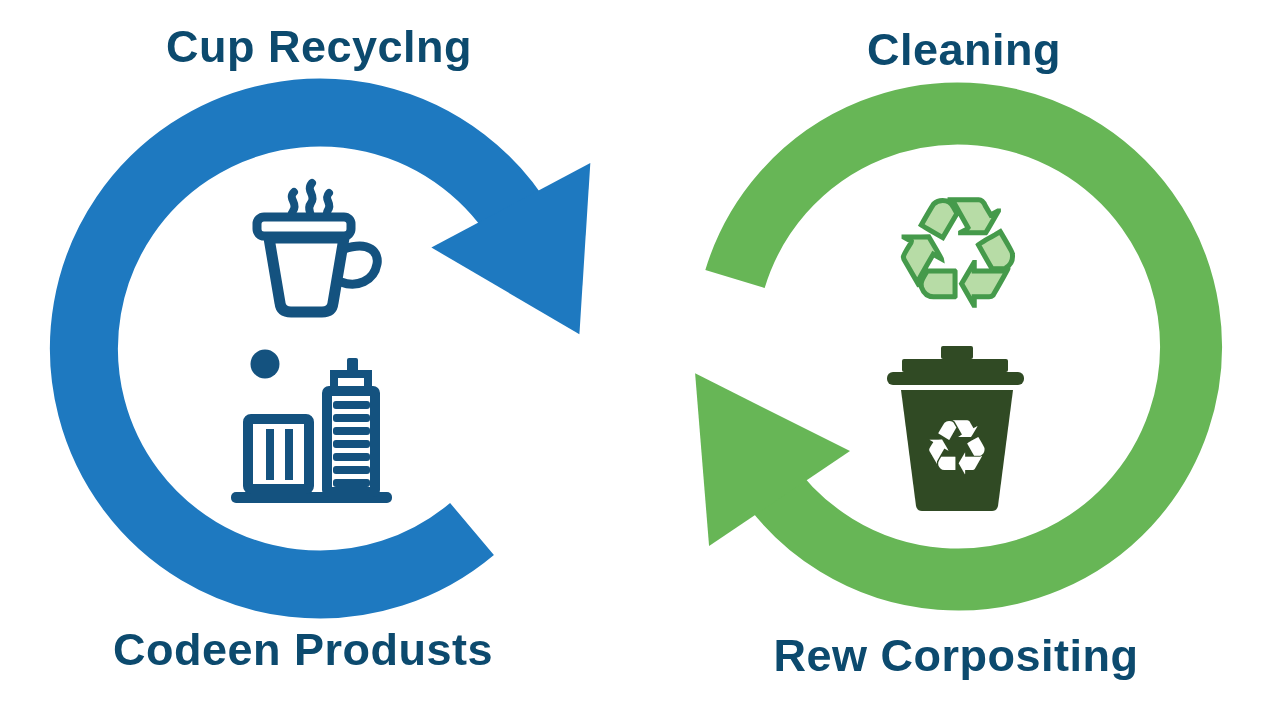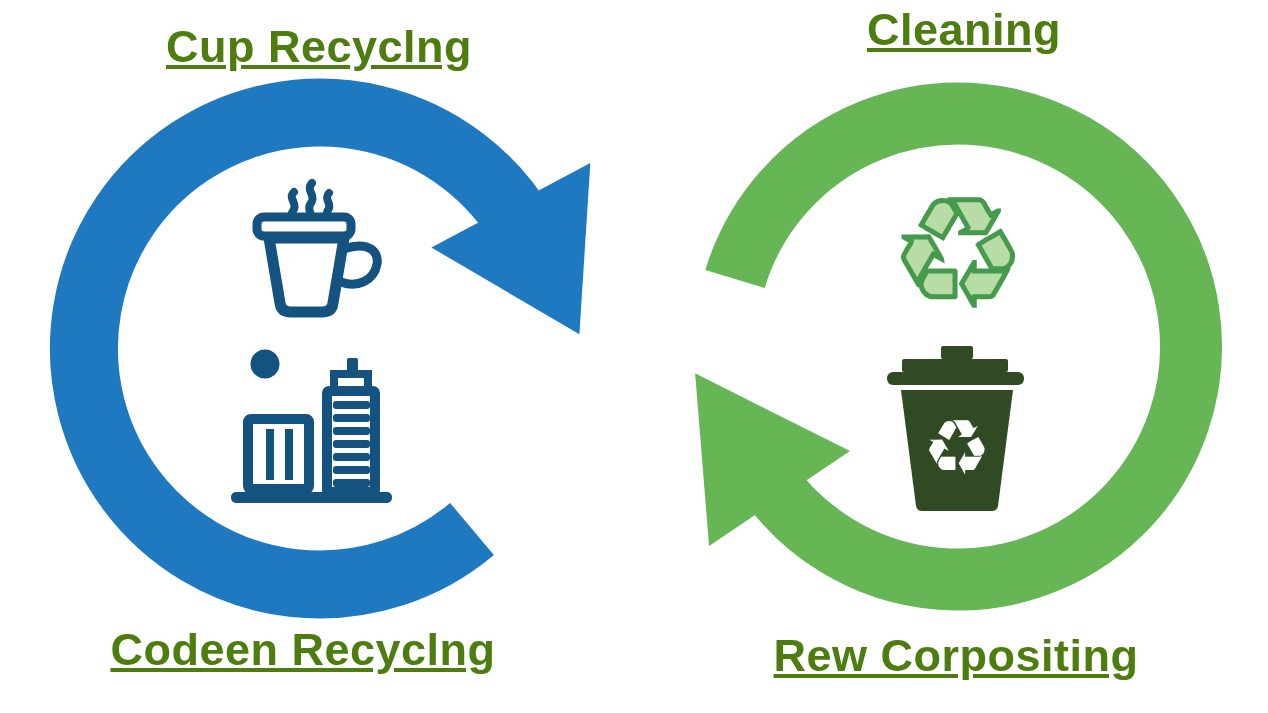--- a/index.html
+++ b/index.html
@@ -6,26 +6,25 @@
   body{width:1268px;height:713px;overflow:hidden;font-family:"Liberation Sans",sans-serif;}
   .canvas{position:relative;width:1268px;height:713px;background:#ffffff;}
   .rings{position:absolute;left:0;top:0;width:1268px;height:713px;}
   .label{
     position:absolute;
     transform:translateX(-50%);
     font-family:"Liberation Sans",sans-serif;
     font-weight:600;
     font-size:45px;
     letter-spacing:0.5px;
-    color:#4d7c0f;
+    color:#0c4a6e;
     white-space:nowrap;
-    text-decoration:underline;
   }
   .label-tl{left:319px;top:21px;}
-  .label-tr{left:964px;top:4px;}
+  .label-tr{left:964px;top:24px;}
   .label-bl{left:303px;top:624px;}
   .label-br{left:956px;top:622px;margin-top:8px;}
   .glyph-box{
     position:absolute;
     display:flex;align-items:center;justify-content:center;
     line-height:1;
     font-family:"DejaVu Sans",sans-serif;
   }
   .recycle-big{
     left:876px;top:174px;width:164px;height:158px;
@@ -92,16 +91,16 @@
       <rect x="887" y="372" width="137" height="13" rx="6" fill="currentColor"></rect>
       <path fill="currentColor" d="M901,390 L916,506 Q917,511 922,511 L992,511 Q997,511 998,506 L1013,390 Z"></path>
     </g>
   </svg>
 
   <div class="glyph-box recycle-big">♻</div>
   <div class="glyph-box recycle-bin-mark">♻</div>
 
   <div class="label label-tl">Cup Recyclng</div>
   <div class="label label-tr">Cleaning</div>
-  <div class="label label-bl">Codeen Recyclng</div>
+  <div class="label label-bl">Codeen Produsts</div>
   <div class="label label-br">Rew Corpositing</div>
 
 </div>
 
 </body></html>

